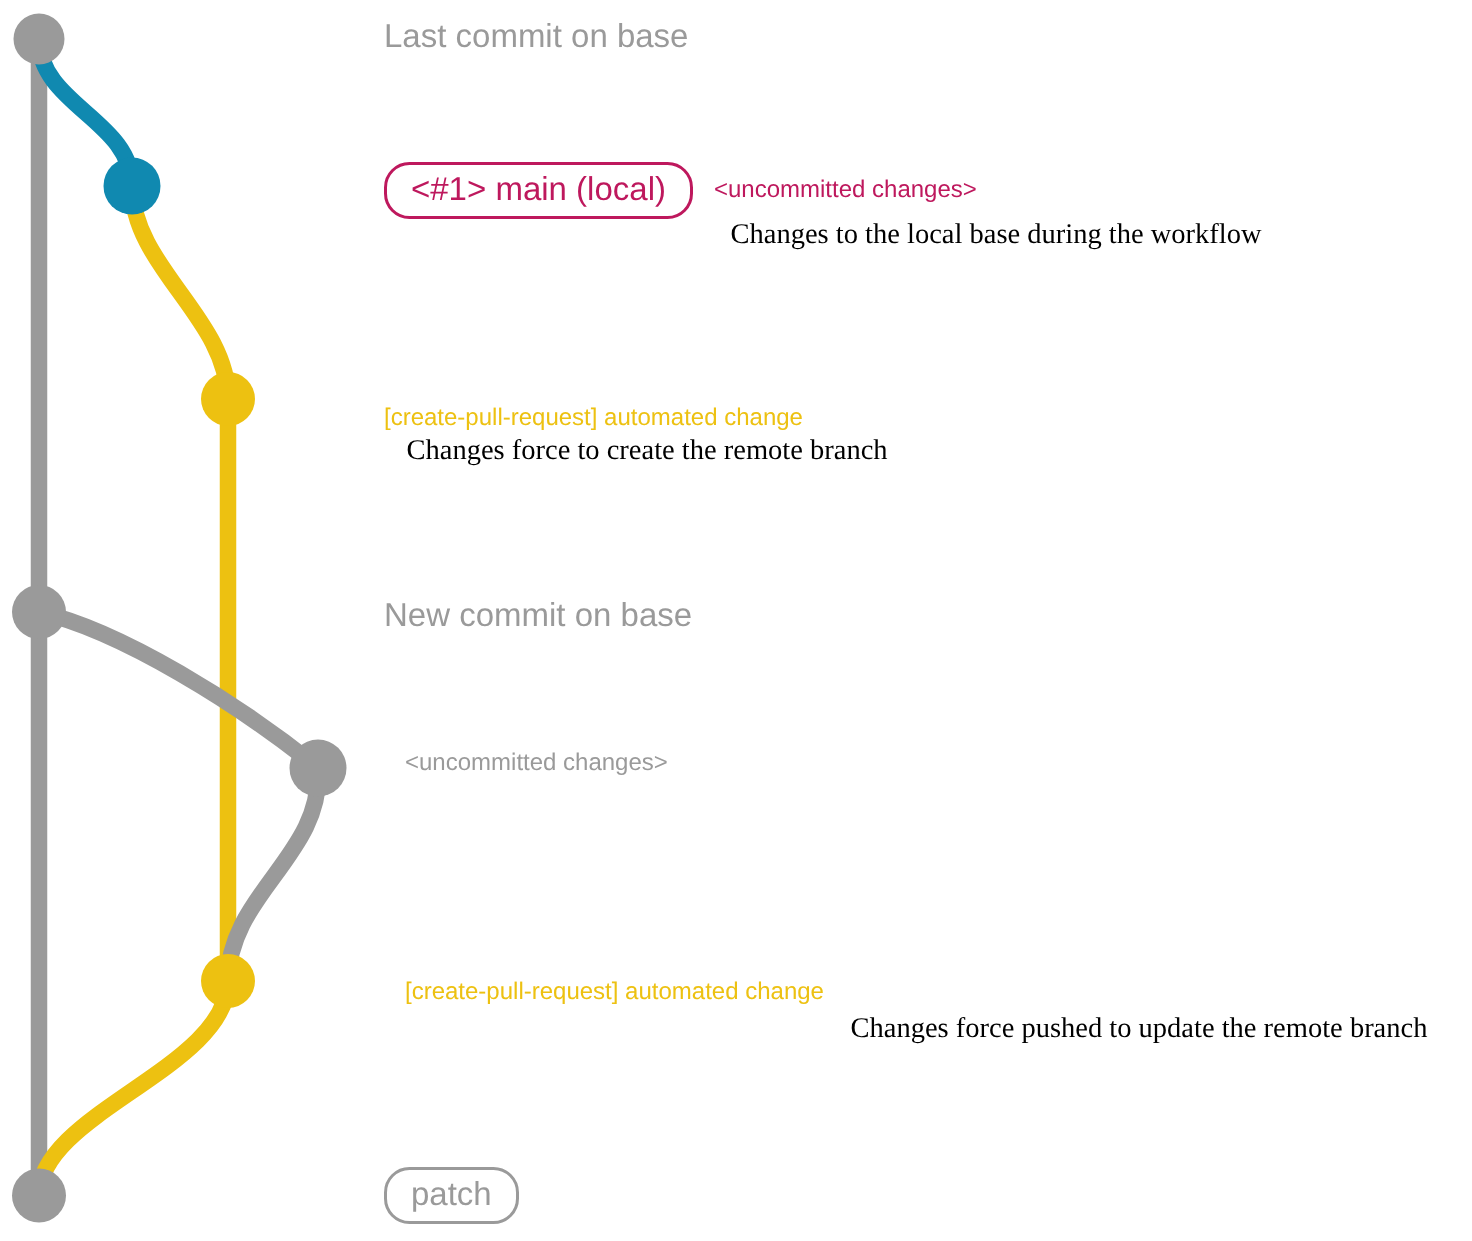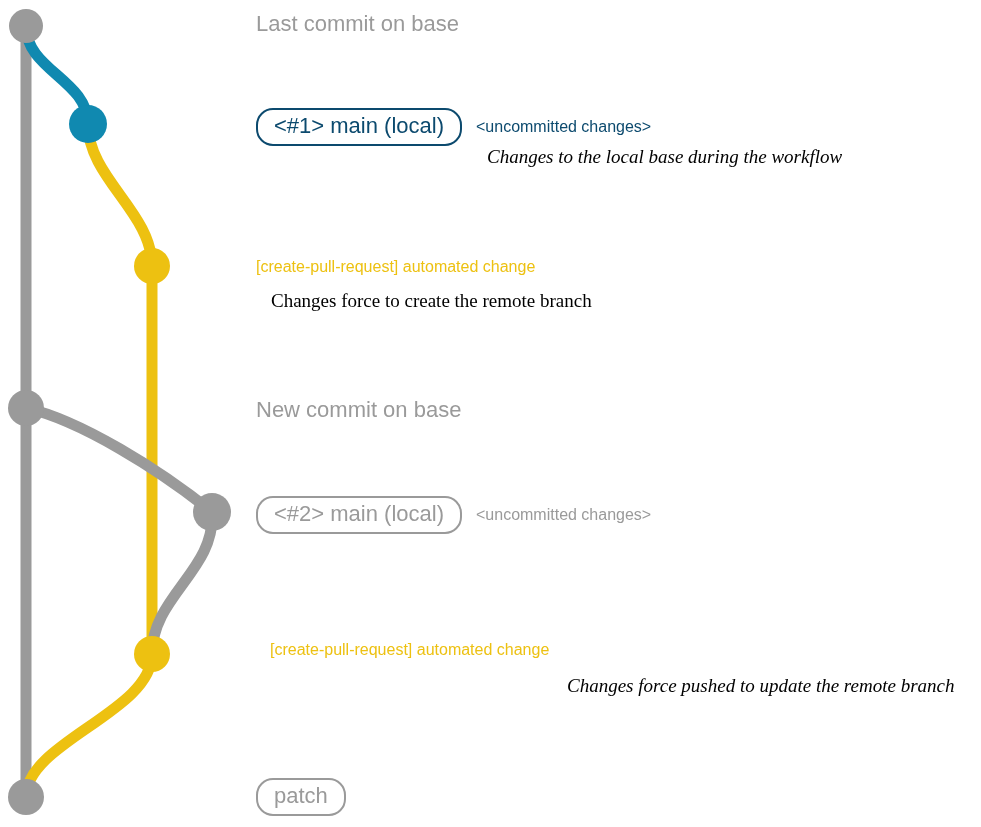--- a/index.html
+++ b/index.html
@@ -80,22 +80,22 @@
   .sub-note {
     position: absolute;
     font-family: "Liberation Serif", serif;
     font-size: 19px;
     line-height: 22px;
     color: #000000;
     white-space: nowrap;
   }
 
   .c-gray   { color: #9a9a9a; }
-  .c-blue   { color: #0c4a6e; }
-  .c-yellow { color: #edc111; }
+  .c-blue   { color: #be185d; }
+  .c-yellow { color: #edc111; margin-top: 12px; }
 </style>
 </head>
 <body>
 
 <svg id="graph-canvas" viewBox="0 0 981 827" xmlns="http://www.w3.org/2000/svg">
 
   <path d="M 26 26 L 26 797" fill="none" stroke="#9a9a9a" stroke-width="11" stroke-linecap="round"></path>
 
   <path d="M 26 26 C 26 70, 88 80, 88 124" fill="none" stroke="#1089b0" stroke-width="11" stroke-linecap="round"></path>
 
@@ -123,44 +123,43 @@
   <div class="row" style="left:256px; top:11px;">
     <div class="section-title c-gray">Last commit on base</div>
   </div>
 
   <div class="row" style="left:256px; top:108px;">
     <div class="badge-row">
       <span class="ref-badge c-blue">&lt;#1&gt; main (local)</span>
       <span class="commit-msg c-blue">&lt;uncommitted changes&gt;</span>
     </div>
   </div>
-  <div class="sub-note" style="left:487px; top:146px;font-style:italic;">Changes to the local base during the workflow</div>
+  <div class="sub-note" style="left:487px; top:146px;">Changes to the local base during the workflow</div>
 
   <div class="row" style="left:256px; top:254px;">
     <div class="commit-msg no-badge c-yellow">[create-pull-request] automated change</div>
   </div>
   <div class="sub-note" style="left:271px; top:290px;">Changes force to create the remote branch</div>
 
   <div class="row" style="left:256px; top:397px;">
     <div class="section-title c-gray">New commit on base</div>
   </div>
 
   <div class="row" style="left:256px; top:496px;">
     <div class="badge-row">
-      <span class="ref-badge c-gray">&lt;#2&gt; main (local)</span>
       <span class="commit-msg c-gray">&lt;uncommitted changes&gt;</span>
     </div>
   </div>
 
   <div class="row" style="left:256px; top:637px;">
     <div class="badge-row">
       <span class="commit-msg c-yellow">[create-pull-request] automated change</span>
     </div>
   </div>
-  <div class="sub-note" style="left:567px; top:675px;font-style:italic;">Changes force pushed to update the remote branch</div>
+  <div class="sub-note" style="left:567px; top:675px;">Changes force pushed to update the remote branch</div>
 
   <div class="row" style="left:256px; top:778px;">
     <div class="badge-row">
       <span class="ref-badge c-gray">patch</span>
     </div>
   </div>
 
 </div>
 
 </body></html>

